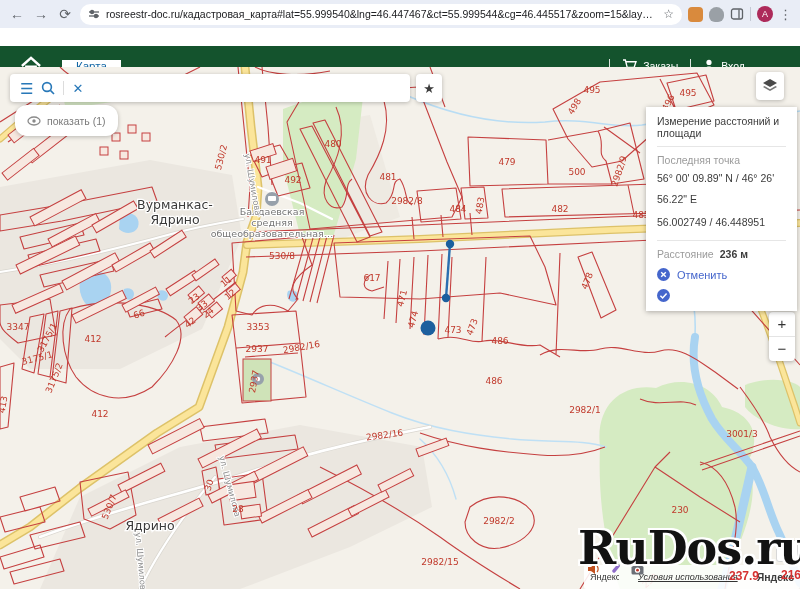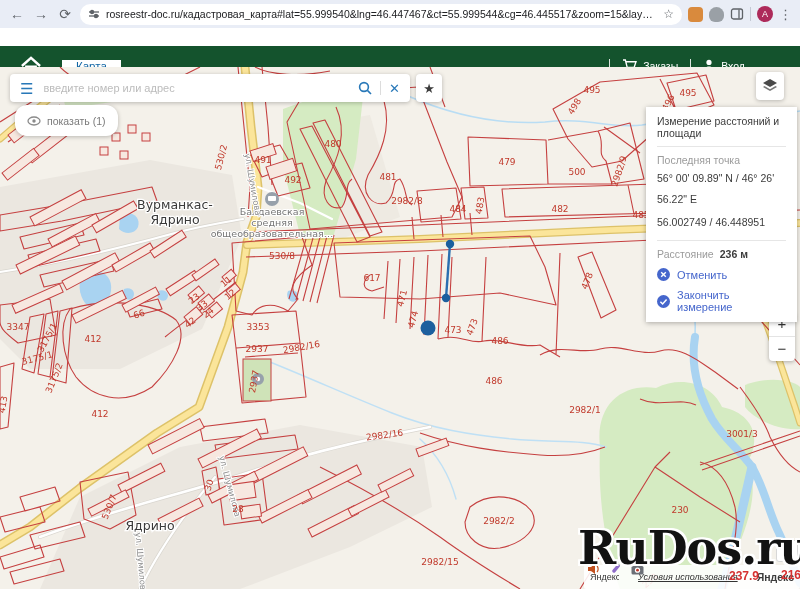--- a/index.html
+++ b/index.html
@@ -334,21 +334,20 @@
       <line x1="450" y1="177" x2="446" y2="231" stroke="#2a6fb0" stroke-width="2.4"></line>
       <circle cx="450" cy="177" r="4.2" fill="#1c5f9e"></circle>
       <circle cx="446" cy="231" r="4.2" fill="#1c5f9e"></circle>
       <circle cx="428" cy="261" r="7.5" fill="#1c5f9e"></circle>
     </g>
   </svg>
   </div>
 
   <div class="searchbar">
     <span class="burger">☰</span>
-    <input type="text" placeholder="введите номер или адрес" style="">
     <svg width="14" height="14" viewBox="0 0 14 14" class="sico">
         <circle cx="6" cy="6" r="4.4" fill="none" stroke="#2878b8" stroke-width="1.6"></circle>
         <line x1="9.4" y1="9.4" x2="13" y2="13" stroke="#2878b8" stroke-width="1.6"></line>
       </svg>
     <span class="sdiv"></span>
     <span class="sico">✕</span>
   </div>
   <div class="starbtn">
       <span>★</span>
     </div>
@@ -386,21 +385,20 @@
           <circle cx="6.5" cy="6.5" r="6.5" fill="#4566cc"></circle>
           <path d="M4.2 4.2 L8.8 8.8 M8.8 4.2 L4.2 8.8" stroke="#fff" stroke-width="1.4"></path>
         </svg>
       <span>Отменить</span>
     </div>
     <div class="plink">
       <svg width="13" height="13" viewBox="0 0 13 13">
           <circle cx="6.5" cy="6.5" r="6.5" fill="#4566cc"></circle>
           <path d="M3.4 6.8 L5.6 9 L9.6 4.4" stroke="#fff" stroke-width="1.5" fill="none"></path>
         </svg>
-      <span>Закончить измерение</span>
     </div>
   </div>
 
   <div class="attrib">
     <span style="overflow:hidden;white-space:nowrap;">Яндекс</span>
     <span class="terms">Условия использования</span>
     <span class="brand">Яндекс</span>
   </div>
   <span class="rednum" style="left:729px;top:569px;">237.9</span>
   <span class="rednum" style="left:781px;top:568px;">216</span>

